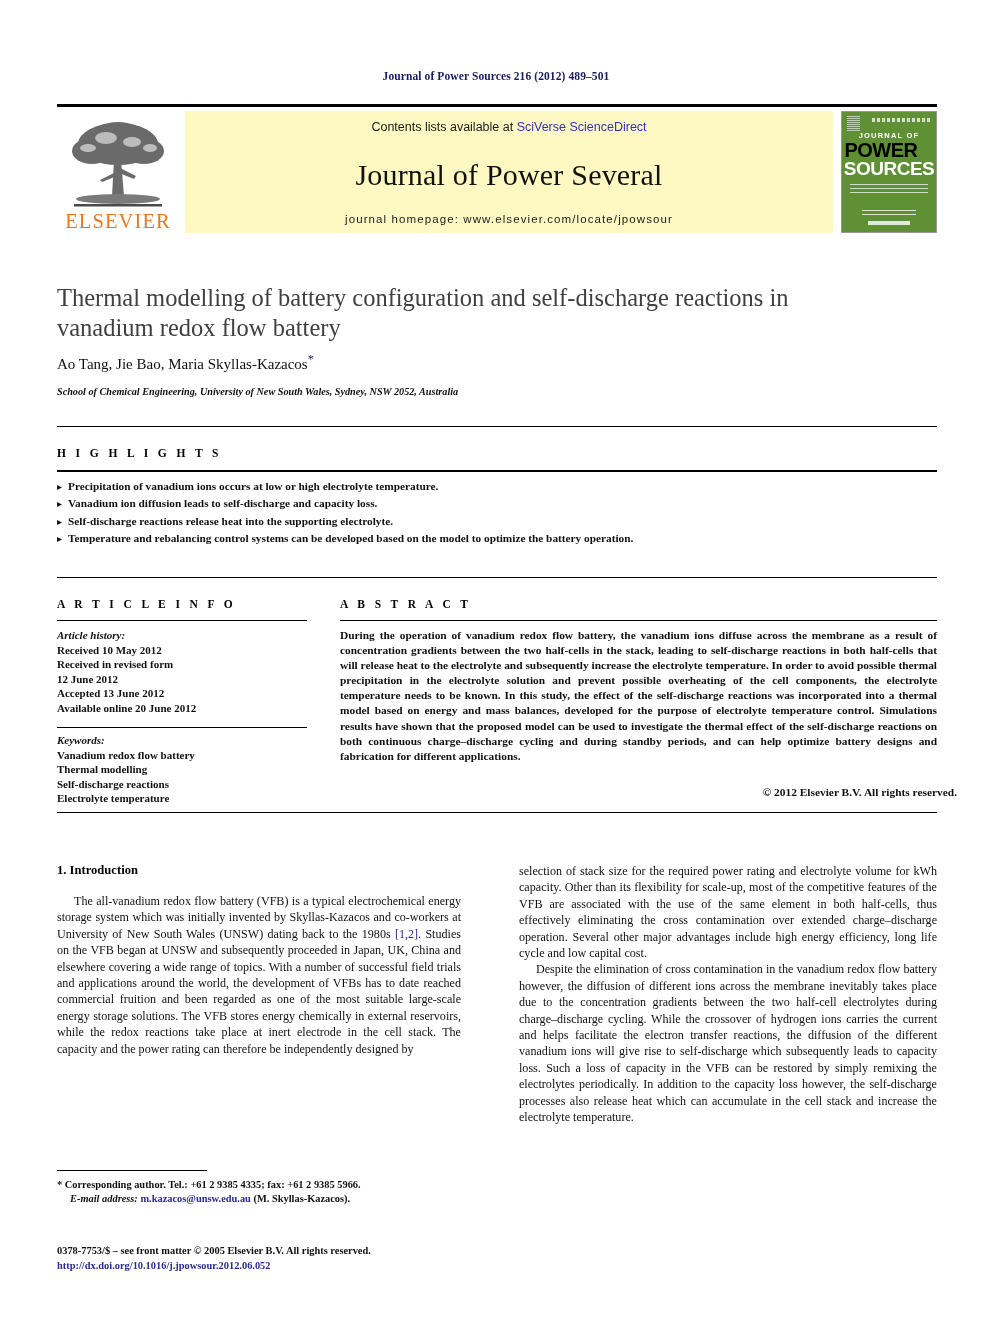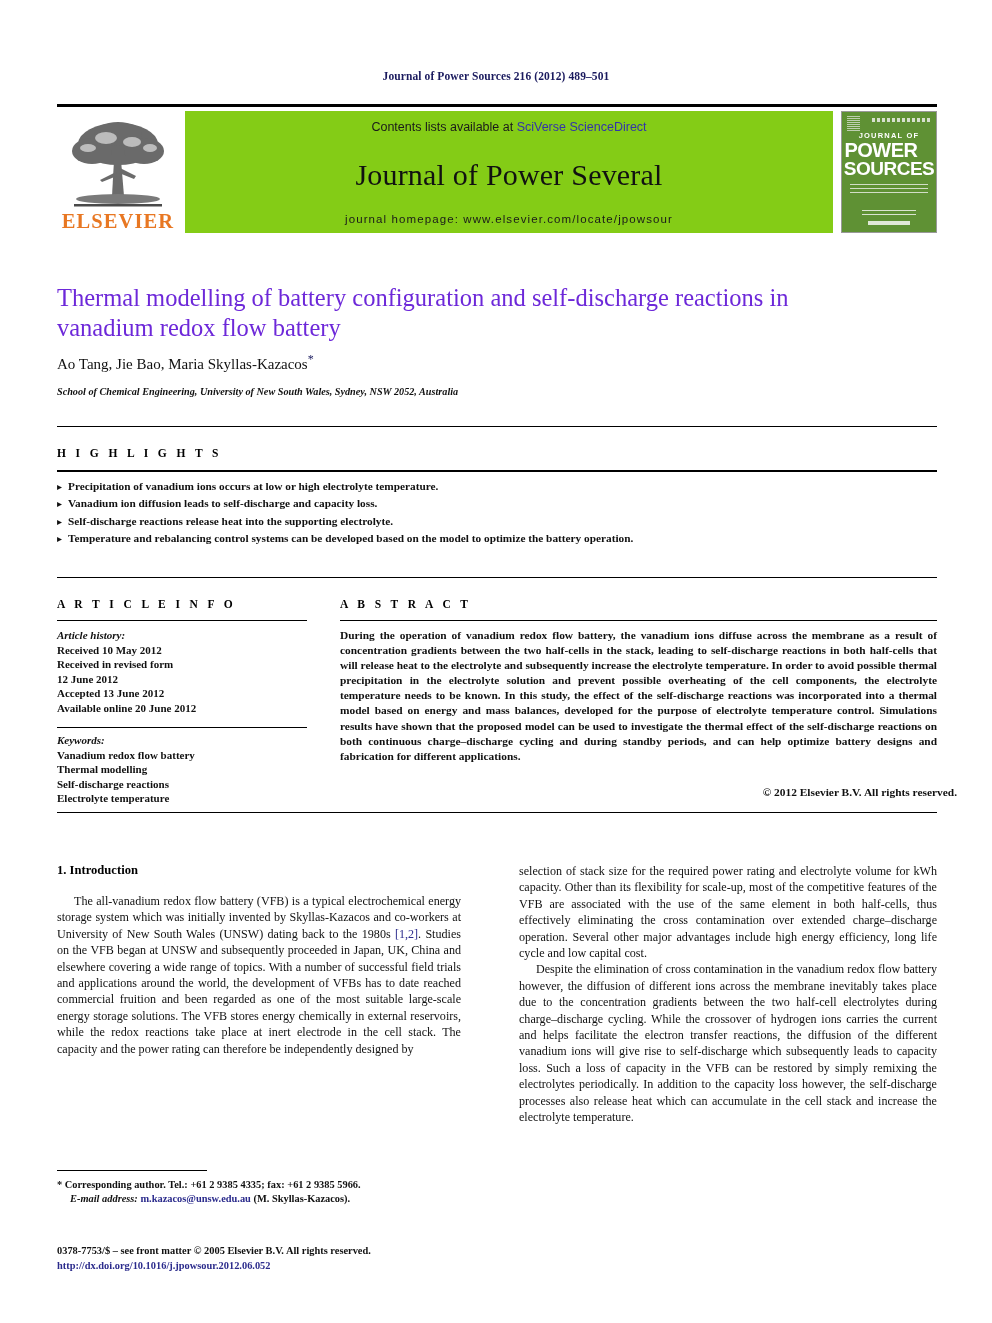--- a/index.html
+++ b/index.html
@@ -60,25 +60,24 @@
     box-sizing: border-box;
   }
   .tree-svg { display:block; }
   .elsevier-word {
     font-family: "Liberation Serif", serif;
     font-size: 20.5px;
     letter-spacing: 1.1px;
     color: #E87722;
     line-height: 1;
     margin-top: 1px;
-    font-weight: bold;
   }
   .contents-box {
     flex: 1 1 auto;
-    background: #84cc16;
+    background: #fef9c3;
     margin: 0 8px 0 6px;
     display: flex;
     flex-direction: column;
     align-items: center;
     justify-content: space-between;
     padding: 9px 0 8px 0;
     box-sizing: border-box;
   }
   .contents-line {
     font-family: "Liberation Sans", sans-serif;
@@ -127,21 +126,21 @@
     font-size:7.5px; font-weight:bold;
     letter-spacing:1.2px;
     color:#ffffff;
   }
   .cover-power {
     position:absolute; left:0; right:16px; top:28px;
     text-align:center;
     font-family:"Liberation Sans", sans-serif;
     font-size:20px; font-weight:bold;
     letter-spacing:-.5px;
-    color:#ffffff;
+    color:#000000;
     line-height:1;
   }
   .cover-sources {
     position:absolute; left:0; right:0; top:47px;
     text-align:center;
     font-family:"Liberation Sans", sans-serif;
     font-size:19px; font-weight:bold;
     letter-spacing:-.5px;
     color:#ffffff;
     line-height:1;
@@ -165,21 +164,21 @@
     opacity:.9;
   }
 
   
   .title {
     position: absolute;
     left: 57px; top: 283px;
     width: 830px;
     font-size: 24.5px;
     line-height: 30px;
-    color: #6d28d9;
+    color: #404040;
   }
   .authors {
     position: absolute;
     left: 57px; top: 352px;
     width: 830px;
     font-size: 15px;
     color: #111;
   }
   .authors .star { color:#1a1a5e; font-size:12px; vertical-align:super; }
   .affiliation {

